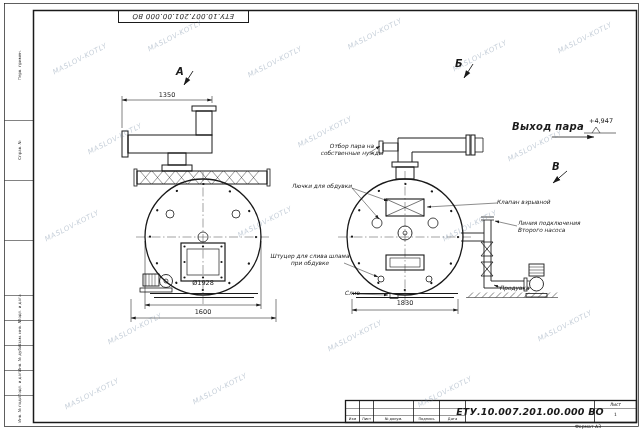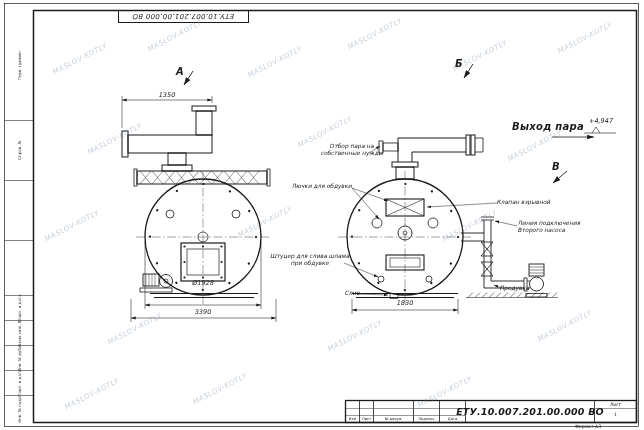--- a/index.html
+++ b/index.html
@@ -2,21 +2,21 @@
 <html><head>
 <meta charset="utf-8">
 <style>
   *{margin:0;padding:0;box-sizing:border-box}
   html,body{width:644px;height:430px;background:#ffffff;overflow:hidden}
   .sheet{position:relative;width:644px;height:430px;background:#fff;
          font-family:"DejaVu Sans","Liberation Sans",sans-serif;color:#1a1a1a}
   svg{position:absolute;left:0;top:0}
   .txt{position:absolute;white-space:nowrap;color:#1a1a1a;line-height:1.15}
   .c{transform:translateX(-50%);text-align:center}
-  .dim{font-size:6.5px;font-style:italic}
+  .dim{font-size:6.5px;}
   .lbl{font-size:5.8px;font-style:italic}
   .view-letter{font-size:10px;font-weight:bold;font-style:italic}
   .steam{font-size:10px;font-weight:bold;font-style:italic;letter-spacing:.3px}
   .code-top{position:absolute;left:118px;top:10px;width:130px;height:12px;line-height:12px;
             text-align:center;font-size:7px;letter-spacing:.3px;transform:rotate(180deg);font-style:italic}
   .tb-code{position:absolute;font-size:9.5px;font-weight:bold;font-style:italic;letter-spacing:.2px;
            transform:translateX(-50%);white-space:nowrap}
   .tbl{position:absolute;font-size:3.6px;transform:translateX(-50%);white-space:nowrap;color:#111}
   .tbs{position:absolute;font-size:4.4px;transform:translateX(-50%);white-space:nowrap;color:#111}
   .fmt{position:absolute;font-size:4.6px;transform:translateX(-50%);white-space:nowrap;color:#111}
@@ -207,21 +207,21 @@
   <span class="wm" style="left:62px;top:390px">MASLOV-KOTLY</span>
 
   <div class="code-top">ЕТУ.10.007.201.00.000 ВО</div>
 
   <div class="txt view-letter" style="left:176px;top:66px">А</div>
   <div class="txt view-letter" style="left:455px;top:58px">Б</div>
   <div class="txt view-letter" style="left:552px;top:161px">В</div>
 
   <div class="txt dim c" style="left:167px;top:92px">1350</div>
   <div class="txt dim c" style="left:203px;top:280px">Ø1928</div>
-  <div class="txt dim c" style="left:203px;top:309px">3390</div>
+  <div class="txt dim c" style="left:203px;top:309px">1600</div>
   <div class="txt dim c" style="left:405px;top:300px">1830</div>
   <div class="txt dim c" style="left:601px;top:118px">+4,947</div>
 
   <div class="txt steam" style="left:512px;top:121px">Выход пара</div>
 
   <div class="txt lbl c" style="left:352px;top:143px">
     <div>Отбор пара на</div>
     <div>собственные нужды</div>
   </div>
 

